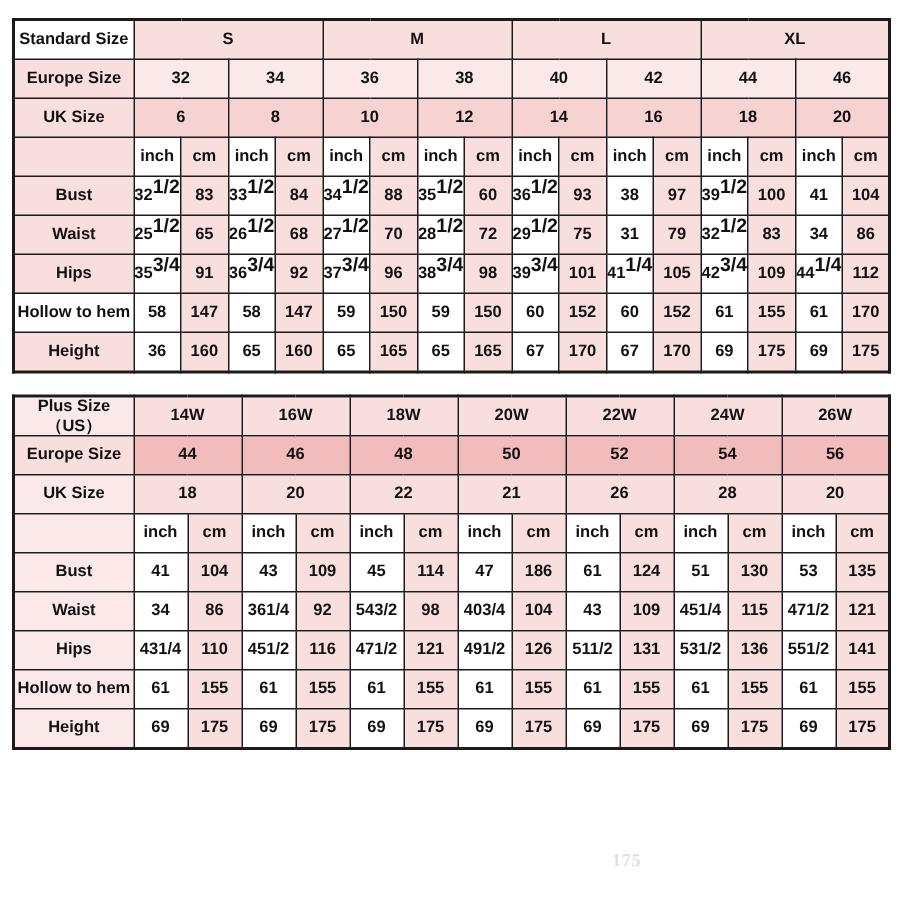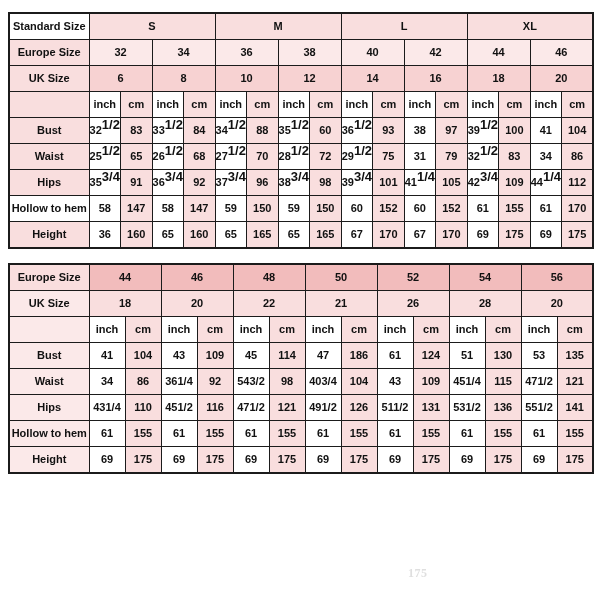--- a/index.html
+++ b/index.html
@@ -246,20 +246,33 @@
         </tr>
     </tbody>
   </table>
 
   <table class="size-table t2">
     <colgroup>
       <col style="width:80px">
       <col span="14" style="width:36px">
     </colgroup>
     <tbody>
+      <tr>
+        <td class="f-lblush rowlabel rowlabel-2line">
+          <span>Plus Size</span><br>
+          <span>（US）</span>
+        </td>
+        <td class="f-blush grp-head" colspan="2">14W</td>
+        <td class="f-blush grp-head" colspan="2">16W</td>
+        <td class="f-blush grp-head" colspan="2">18W</td>
+        <td class="f-blush grp-head" colspan="2">20W</td>
+        <td class="f-blush grp-head" colspan="2">22W</td>
+        <td class="f-blush grp-head" colspan="2">24W</td>
+        <td class="f-blush grp-head" colspan="2">26W</td>
+      </tr>
 
       <tr>
         <td class="f-blush rowlabel">Europe Size</td>
         <td class="f-dpink num" colspan="2">44</td>
         <td class="f-dpink num" colspan="2">46</td>
         <td class="f-dpink num" colspan="2">48</td>
         <td class="f-dpink num" colspan="2">50</td>
         <td class="f-dpink num" colspan="2">52</td>
         <td class="f-dpink num" colspan="2">54</td>
         <td class="f-dpink num" colspan="2">56</td>

